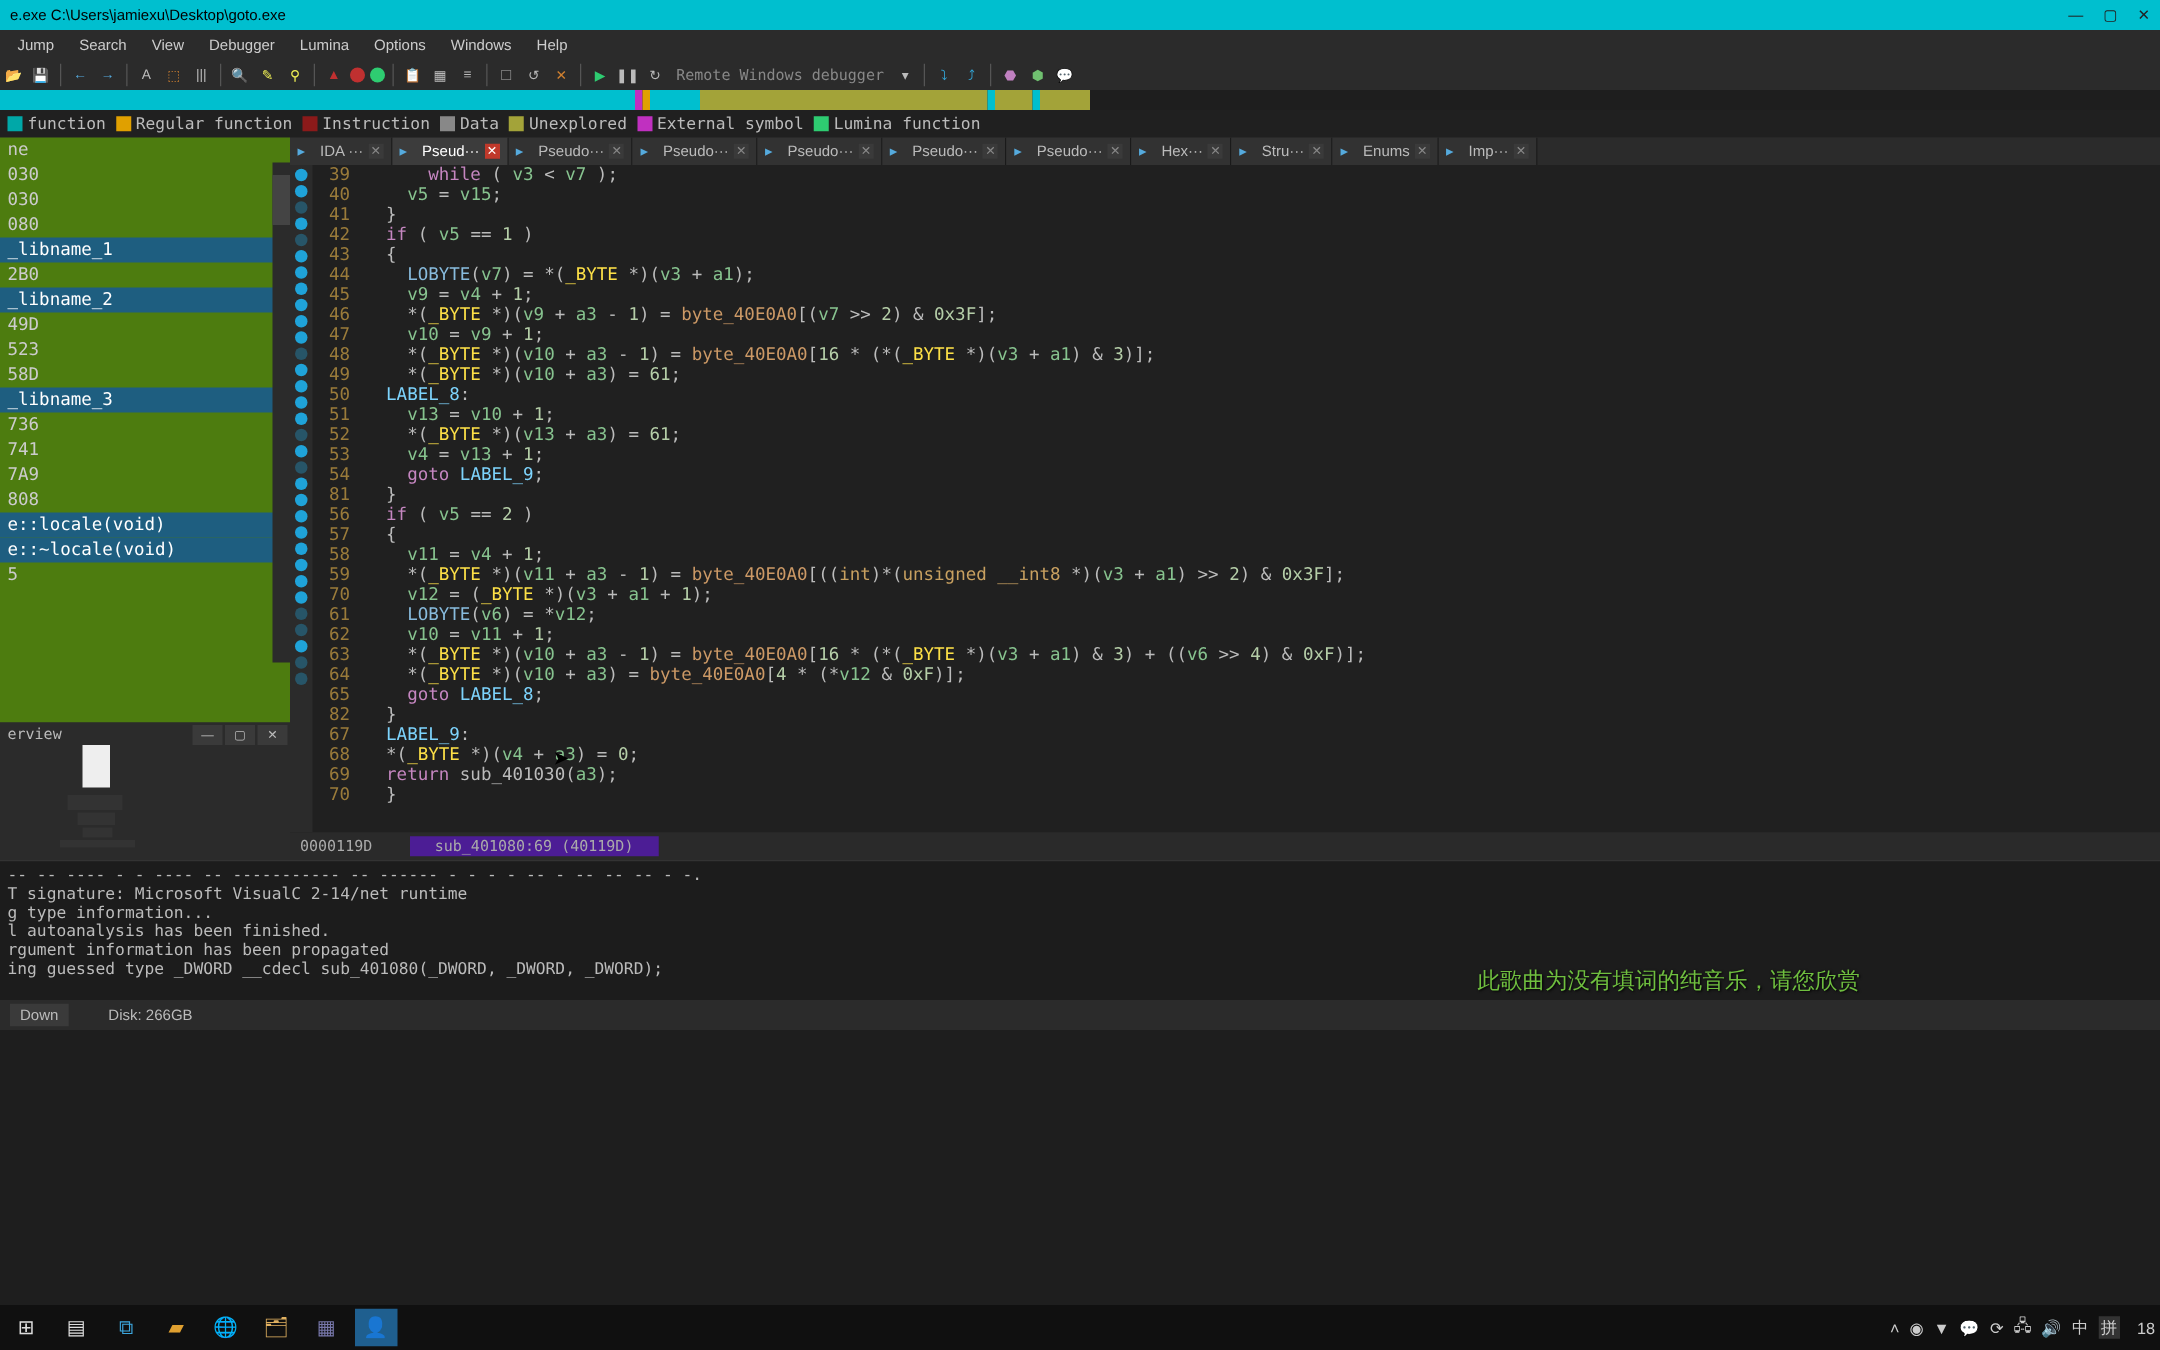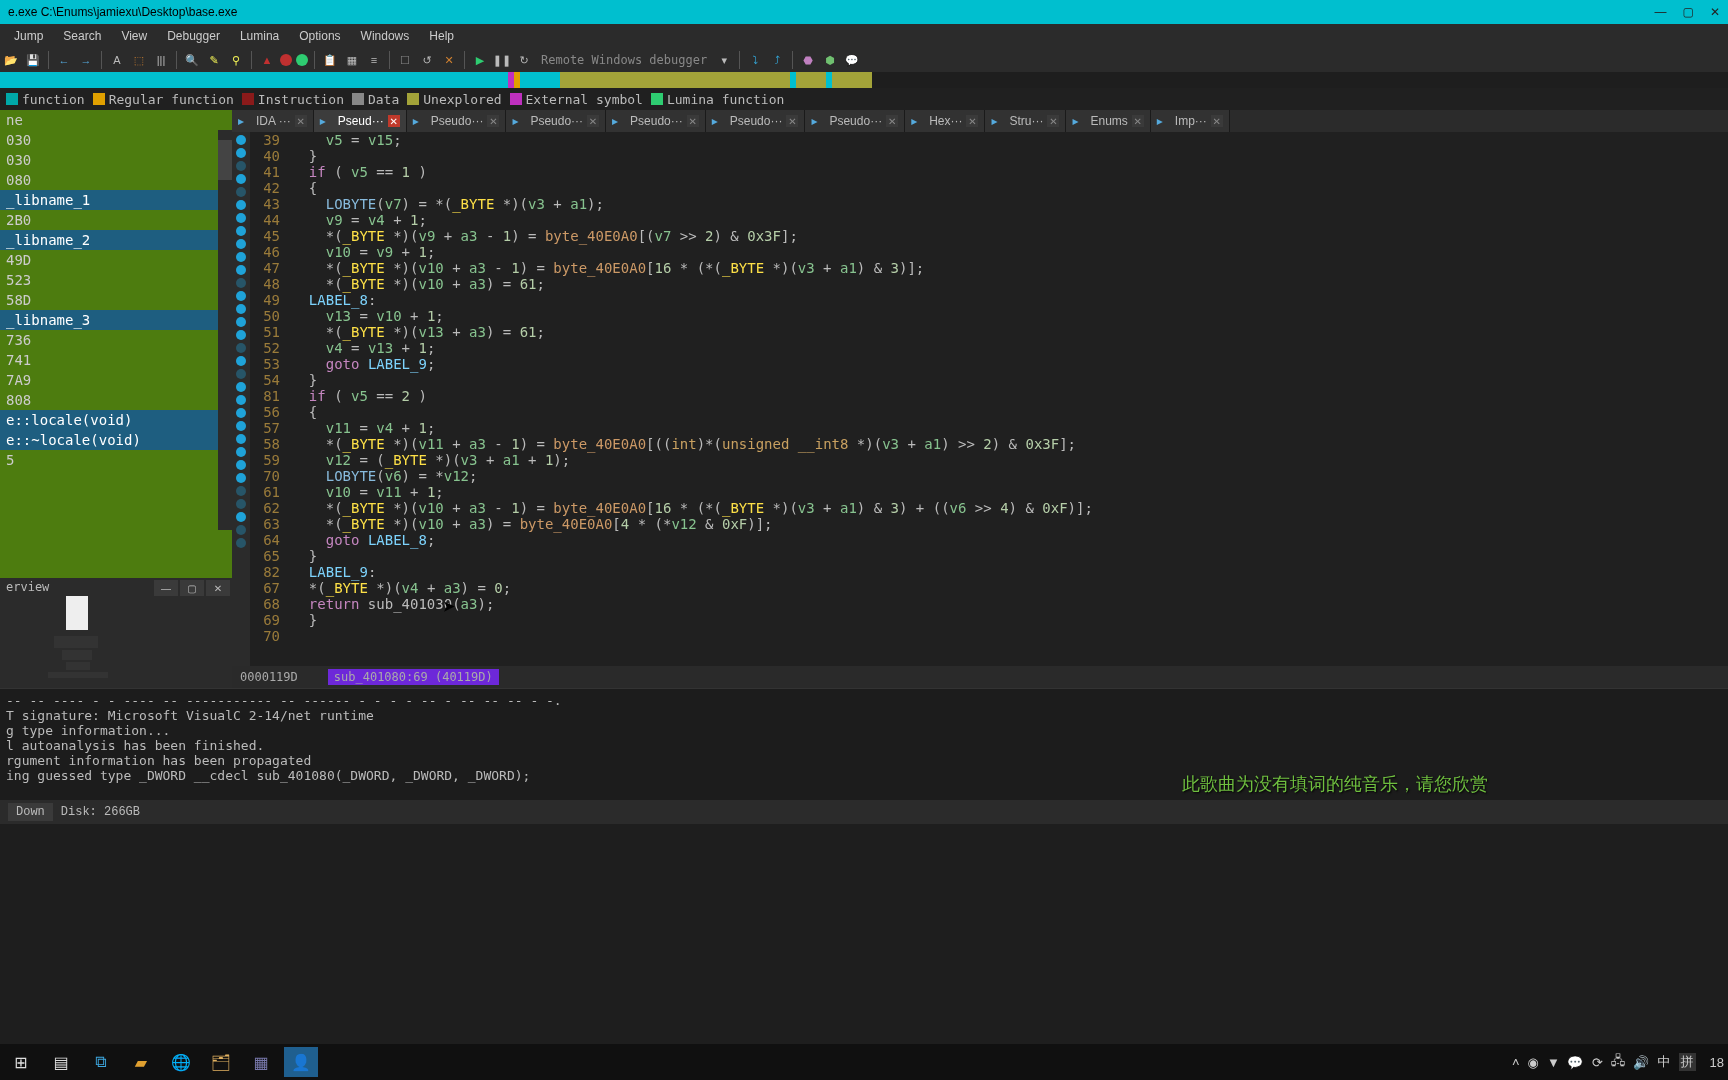--- a/index.html
+++ b/index.html
@@ -47,37 +47,37 @@
 .code-lines .cl { height:16px; white-space:pre; }
 .kw { color:#c586c0; }
 .num { color:#b5cea8; }
 .ident { color:#88bbdd; }
 .var { color:#87c38f; }
 .type { color:#fde047; }
 .lbl { color:#7dd3fc; }
 .cast { color:#c8a060; }
 .arr { color:#cc9966; }
 .status-line { background:#2a2a2a; color:#aaa; font-family:monospace; padding:2px 8px; height:22px; display:flex; align-items:center;gap:24px; }
-.status-box { background:#6d28d9; padding:1px 6px; margin-left:6px; }
+.status-box { background:#4c1d95; padding:1px 20px; margin-left:6px; }
 .output-panel { background:#1c1c1c; font-family:monospace; font-size:13px; color:#bbb; padding:4px 6px; height:112px; position:relative; border-top:1px solid #333; }
 .output-panel .subtitle { position:absolute; right:240px; bottom:4px; color:#6fbf3f; font-size:18px; text-shadow:1px 1px 2px #000; font-family:sans-serif; }
-.bottom-status { background:#2b2b2b; color:#bbb; font-family:Liberation Mono, monospace; padding:2px 8px; height:24px; display:flex; align-items:center; gap:8px; }
+.bottom-status { background:#2b2b2b; color:#bbb; font-family:Liberation Sans, sans-serif; padding:2px 8px; height:24px; display:flex; align-items:center; gap:32px; }
 .bottom-status span:first-child { background:#3a3a3a; padding:2px 8px; }
 .taskbar { position:absolute; bottom:0; left:0; right:0; height:36px; background:#101010; display:flex; align-items:center; justify-content:space-between; padding:0 4px; }
 .taskbar .apps { display:flex; gap:6px; }
 .app-btn { width:34px; height:30px; display:flex; align-items:center; justify-content:center; font-size:16px; color:#ddd; }
 .taskbar .tray { display:flex; gap:8px; align-items:center; color:#ccc; font-size:13px; }
 .tray .clock { margin-left:6px; }
 .cursor { position:absolute; left:443px; top:598px; font-size:14px; color:#000; font-weight:bold; pointer-events:none; }
 </style>
 </head>
 <body>
 
 <div class="title-bar">
-  <span>e.exe C:\Enums\jamiexu\Desktop\base.exe</span>
+  <span>e.exe C:\Users\jamiexu\Desktop\goto.exe</span>
   <div class="controls">
     <span>—</span>
     <span>▢</span>
     <span>✕</span>
   </div>
 </div>
 
 <div class="menu-bar">
   <span>Jump</span>
   <span>Search</span>
@@ -343,20 +343,21 @@
           <div class="ln">63</div>
           <div class="ln">64</div>
           <div class="ln">65</div>
           <div class="ln">82</div>
           <div class="ln">67</div>
           <div class="ln">68</div>
           <div class="ln">69</div>
           <div class="ln">70</div>
         </div>
       <div class="code-lines" id="codelines">
+          <div class="cl">      <span class="kw">while</span> ( <span class="var">v3</span> &lt; <span class="var">v7</span> );</div>
           <div class="cl">    <span class="var">v5</span> = <span class="var">v15</span>;</div>
           <div class="cl">  }</div>
           <div class="cl">  <span class="kw">if</span> ( <span class="var">v5</span> == <span class="num">1</span> )</div>
           <div class="cl">  {</div>
           <div class="cl">    <span class="ident">LOBYTE</span>(<span class="var">v7</span>) = *(<span class="type">_BYTE</span> *)(<span class="var">v3</span> + <span class="var">a1</span>);</div>
           <div class="cl">    <span class="var">v9</span> = <span class="var">v4</span> + <span class="num">1</span>;</div>
           <div class="cl">    *(<span class="type">_BYTE</span> *)(<span class="var">v9</span> + <span class="var">a3</span> - <span class="num">1</span>) = <span class="arr">byte_40E0A0</span>[(<span class="var">v7</span> &gt;&gt; <span class="num">2</span>) &amp; <span class="num">0x3F</span>];</div>
           <div class="cl">    <span class="var">v10</span> = <span class="var">v9</span> + <span class="num">1</span>;</div>
           <div class="cl">    *(<span class="type">_BYTE</span> *)(<span class="var">v10</span> + <span class="var">a3</span> - <span class="num">1</span>) = <span class="arr">byte_40E0A0</span>[<span class="num">16</span> * (*(<span class="type">_BYTE</span> *)(<span class="var">v3</span> + <span class="var">a1</span>) &amp; <span class="num">3</span>)];</div>
           <div class="cl">    *(<span class="type">_BYTE</span> *)(<span class="var">v10</span> + <span class="var">a3</span>) = <span class="num">61</span>;</div>

